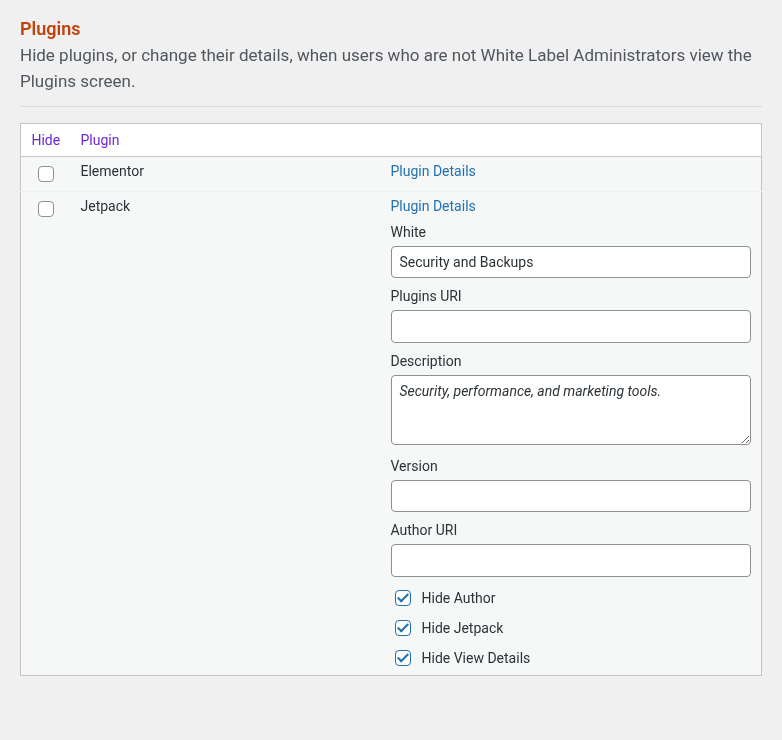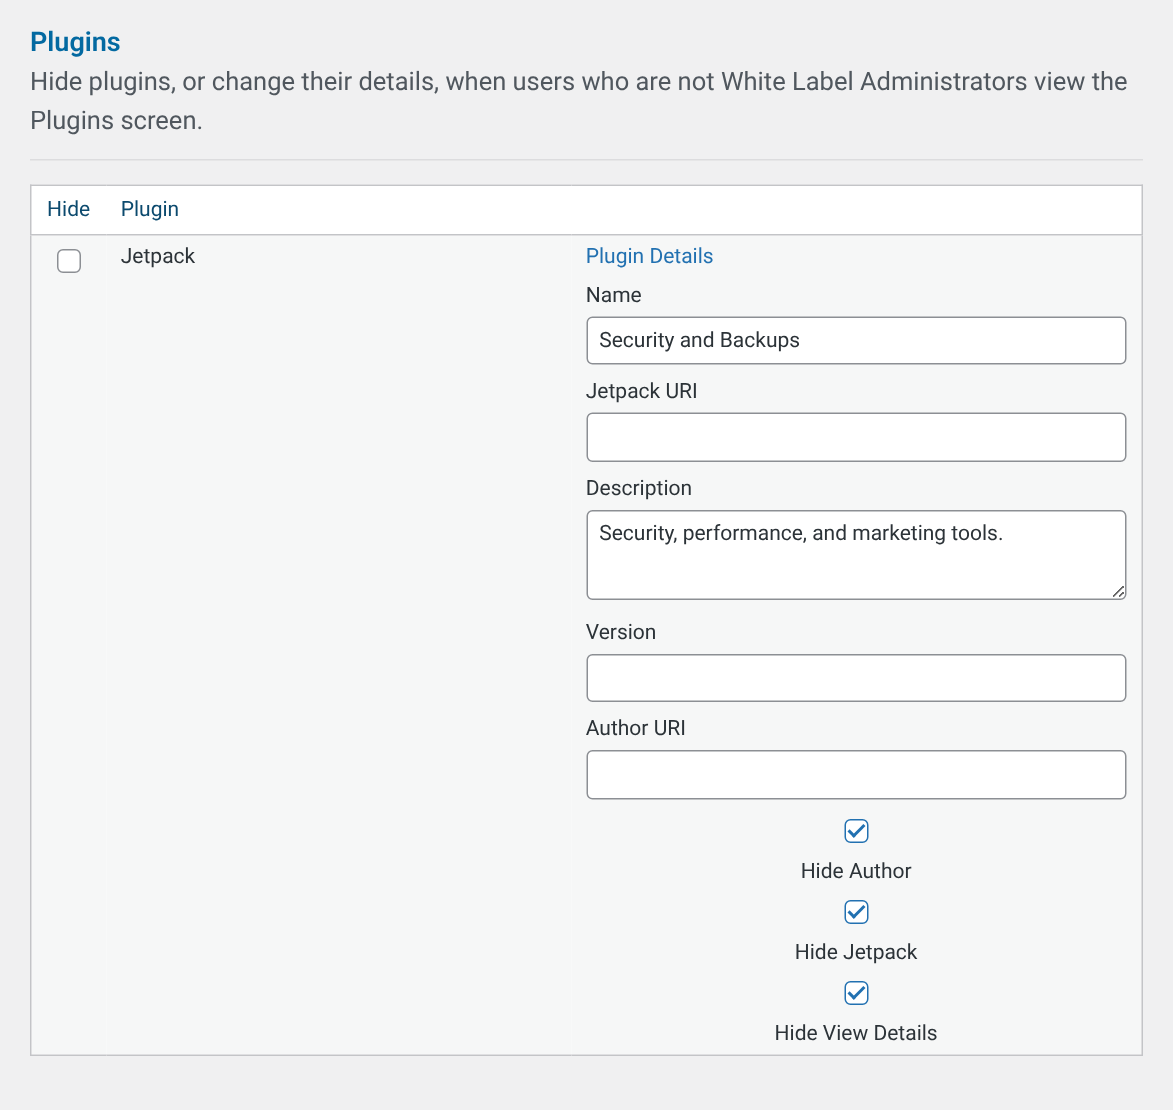--- a/index.html
+++ b/index.html
@@ -12,41 +12,41 @@
     color: #2c3338;
   }
   .wrap {
     padding: 18px 20px 20px 20px;
     width: 782px;
   }
   h2.section-title {
     font-size: 18px;
     font-weight: 600;
     margin: 0 0 4px 0;
-    color: #0369a1;
+    color: #c2410c;
   }
   p.section-desc {
     margin: 0 0 16px 0;
     font-size: 17px;
     color: #50575e;
     line-height: 1.5;
     border-bottom: 1px solid #dcdcde;
     padding-bottom: 12px;
   }
   table.plugins {
     width: 100%;
     border-collapse: collapse;
     background: #fff;
     border: 1px solid #c3c4c7;
   }
   table.plugins th {
     text-align: left;
     font-weight: 400;
     font-size: 14px;
-    color: #0c4a6e;
+    color: #6d28d9;
     padding: 8px 10px;
     border-bottom: 1px solid #c3c4c7;
     background: #fff;
   }
   table.plugins th.col-hide { width: 50px; text-align: center; }
   table.plugins th.col-plugin { width: 310px; margin-top: 27px; }
   table.plugins td {
     padding: 6px 10px;
     vertical-align: top;
     font-size: 14px;
@@ -106,30 +106,30 @@
     border: 1px solid #8c8f94;
     border-radius: 4px;
     padding: 4px 8px;
     font-size: 14px;
     font-family: inherit;
     color: #2c3338;
     background: #fff;
     line-height: 1.6;
   }
   .detail-block textarea {
-    height: 60px;
+    height: 70px;
     resize: both;
+    font-style: italic;
   }
   .chk-row {
     display: flex;
     align-items: center;
     gap: 8px;
     margin-bottom: 8px;
     font-size: 14px;
-    flex-direction: column;
   }
   .chk-row:last-child { margin-bottom: 0; }
 </style>
 </head>
 <body>
 
 <div class="wrap">
   <h2 class="section-title">Plugins</h2>
   <p class="section-desc">Hide plugins, or change their details, when users who are not White Label Administrators view the Plugins screen.</p>
 
@@ -137,24 +137,29 @@
     <thead>
       <tr>
         <th class="col-hide">Hide</th>
         <th class="col-plugin">Plugin</th>
         <th></th>
       </tr>
     </thead>
     <tbody id="plugins-body">
         <tr class="striped">
           <td class="col-hide"><input type="checkbox" class="wp-check" style=""></td>
+          <td class="col-plugin">Elementor</td>
+          <td><a class="detail-link">Plugin Details</a></td>
+        </tr>
+        <tr class="striped">
+          <td class="col-hide"><input type="checkbox" class="wp-check" style=""></td>
           <td class="col-plugin">Jetpack</td>
           <td><a class="detail-link">Plugin Details</a><div class="detail-block">
-              <div class="fld"><label class="fld-label">Name</label><input type="text" value="Security and Backups" style=""></div>
-              <div class="fld"><label class="fld-label">Jetpack URI</label><input type="text" value="" style=""></div>
+              <div class="fld"><label class="fld-label">White</label><input type="text" value="Security and Backups" style=""></div>
+              <div class="fld"><label class="fld-label">Plugins URI</label><input type="text" value="" style=""></div>
               <div class="fld"><label class="fld-label">Description</label><textarea style="">Security, performance, and marketing tools.</textarea></div>
               <div class="fld"><label class="fld-label">Version</label><input type="text" value="" style=""></div>
               <div class="fld"><label class="fld-label">Author URI</label><input type="text" value="" style=""></div>
               <div class="chk-row">
                 <input type="checkbox" class="wp-check" checked="" style="">
                 <span>Hide Author</span>
               </div>
               <div class="chk-row">
                 <input type="checkbox" class="wp-check" checked="" style="">
                 <span>Hide Jetpack</span>

